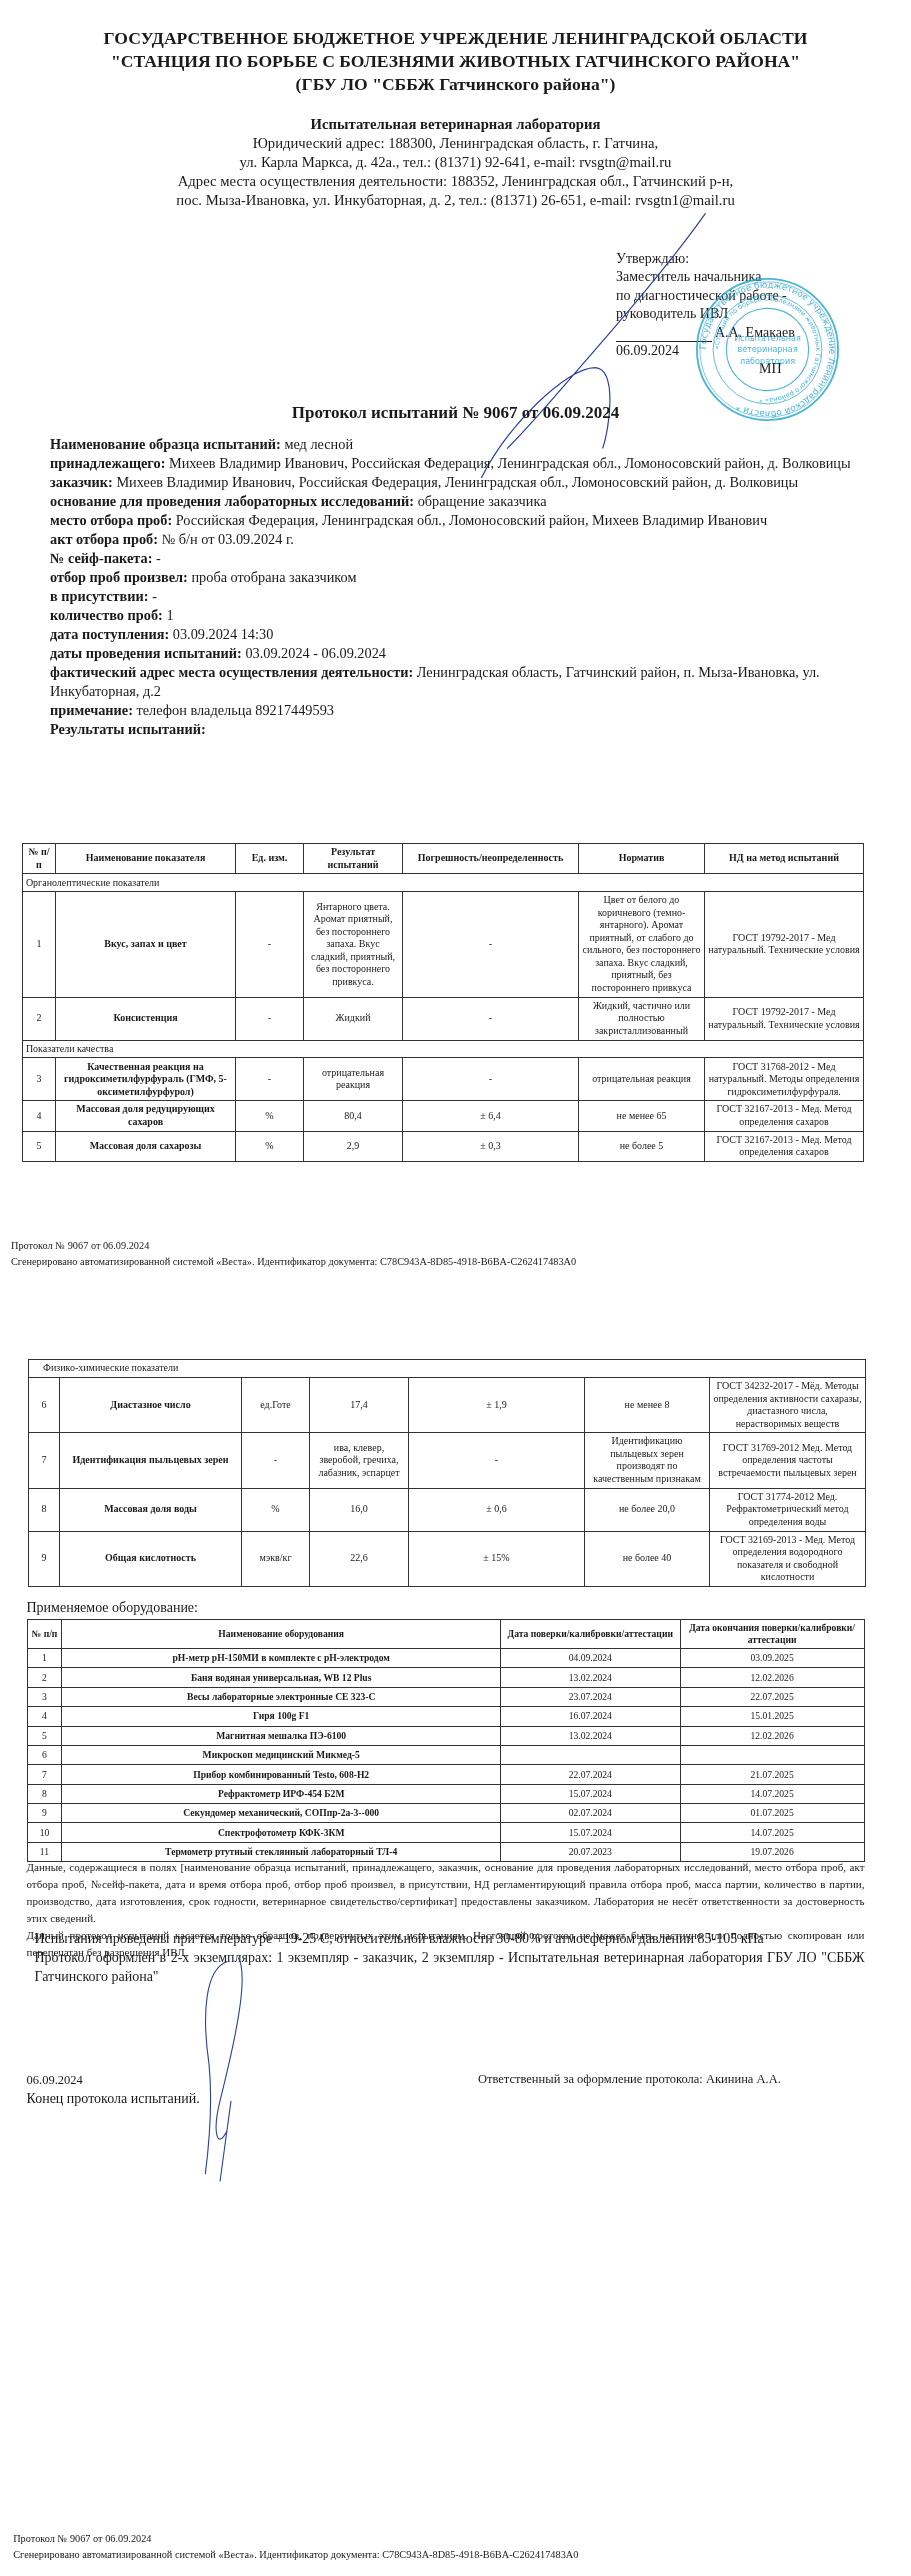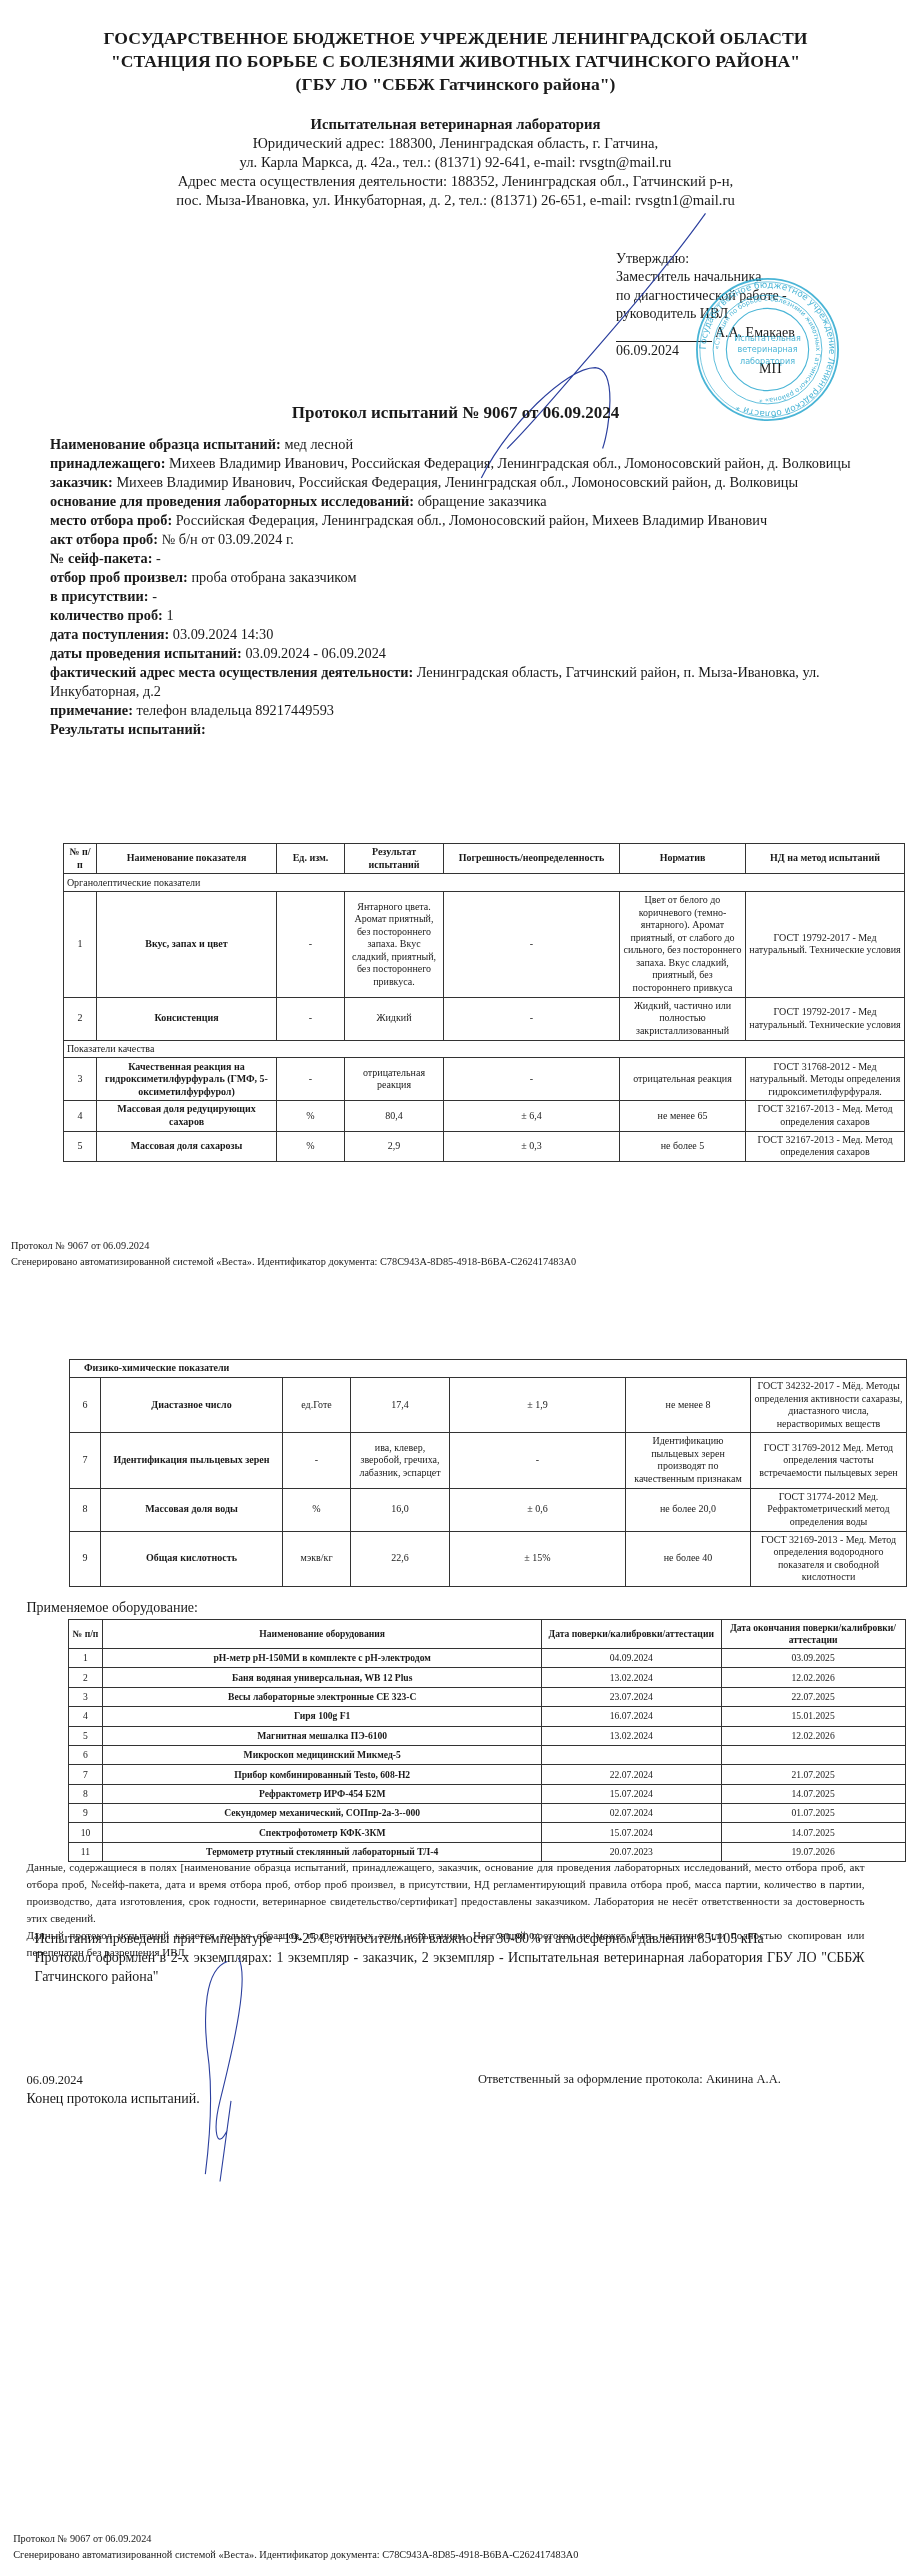--- a/index.html
+++ b/index.html
@@ -9,26 +9,26 @@
   .org { left: 0; width: 911px; top: 26.5px; text-align: center; font-weight: bold; font-size: 17.6px; line-height: 23px; }
   .lab { left: 0; width: 911px; top: 115px; text-align: center; font-size: 14.7px; line-height: 19px; }
   .lab .lab-title { font-weight: bold; }
   .approve { left: 616px; top: 250px; font-size: 14px; line-height: 18.4px; width: 220px; }
   .approve .sigline { display: inline-block; width: 96px; border-bottom: 0.7px solid #222; margin-right: 2.9px; vertical-align: bottom; height: 13.2px; }
   .mp { margin-left: 143px; }
   .stamp { left: 694px; top: 276px; width: 147px; height: 147px; }
   .proto-title { left: 0; width: 911px; top: 403px; text-align: center; font-weight: bold; font-size: 17px; }
   .fields { left: 25px; top: 435px; width: 852px; font-size: 14.3px; line-height: 19px; margin-left: 25px; }
   .fields b { font-weight: bold; }
-  table { border-collapse: collapse; margin-left: 41px; }
+  table { border-collapse: collapse; }
   .t1 { left: 22px; top: 843px; width: 842px; font-size: 10px; line-height: 12.5px; }
   .t1 td, .t1 th, .t2 td, .t3 td, .t3 th { border: 1.1px solid #333; padding: 2.2px 2.9px; text-align: center; vertical-align: middle; }
   .t1 th, .t3 th { font-weight: bold; }
   .t1 .sec td, .t2 .sec td { text-align: left; font-weight: normal; }
-  .t2 .sec td { font-weight: bold; padding-left: 14px; }
+  .t2 .sec td { font-weight: normal; padding-left: 14px; }
   .left { text-align: left; font-weight: bold; }
   .pagefoot { font-size: 10.3px; line-height: 16px; }
   .t2 { left: 28px; top: 1359px; width: 838px; font-size: 10px; line-height: 12.5px; }
   .eq-title { left: 26.5px; top: 1600px; font-size: 14px; }
   .t3 { left: 26.5px; top: 1619px; width: 838px; font-size: 9.6px; line-height: 11.8px; }
   .t3 td { padding: 1.5px 2.9px; height: 15.4px; }
   .disclaimer { left: 26.5px; top: 1859px; width: 838px; font-size: 11px; line-height: 17px; text-align: justify; }
   .conditions { left: 26.5px; top: 1929px; width: 838px; font-size: 14px; line-height: 19px; }
   .conditions p { margin: 0 0 0 8px; text-align: justify; }
   .sign-date { left: 26.5px; top: 2072px; font-size: 12.5px; line-height: 17.6px; }

